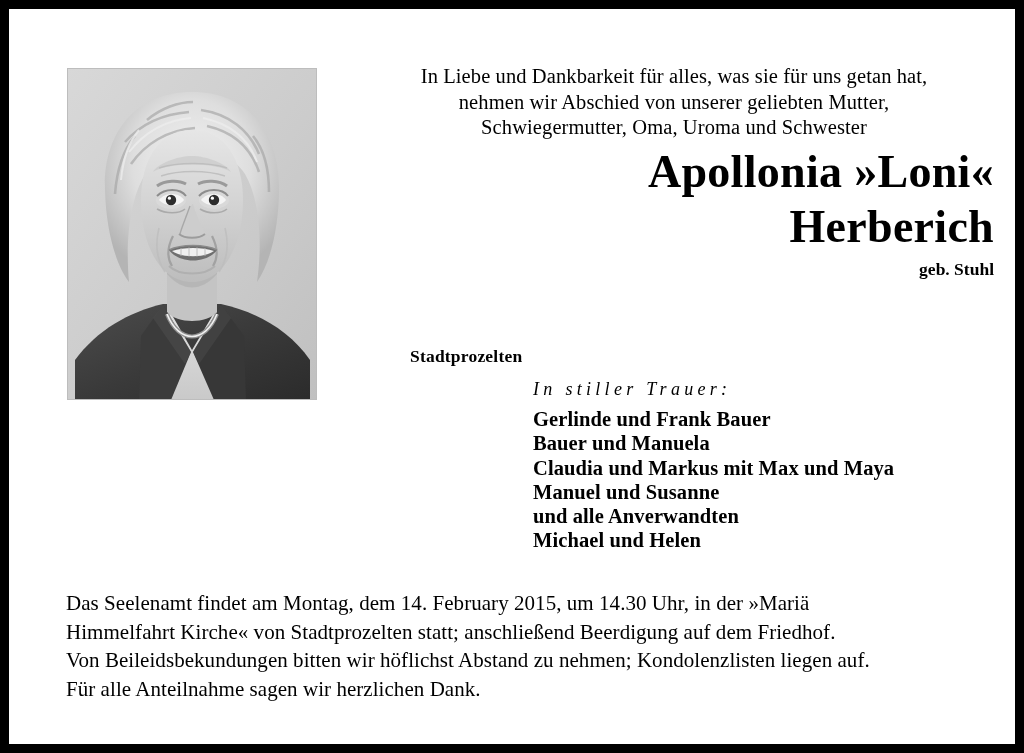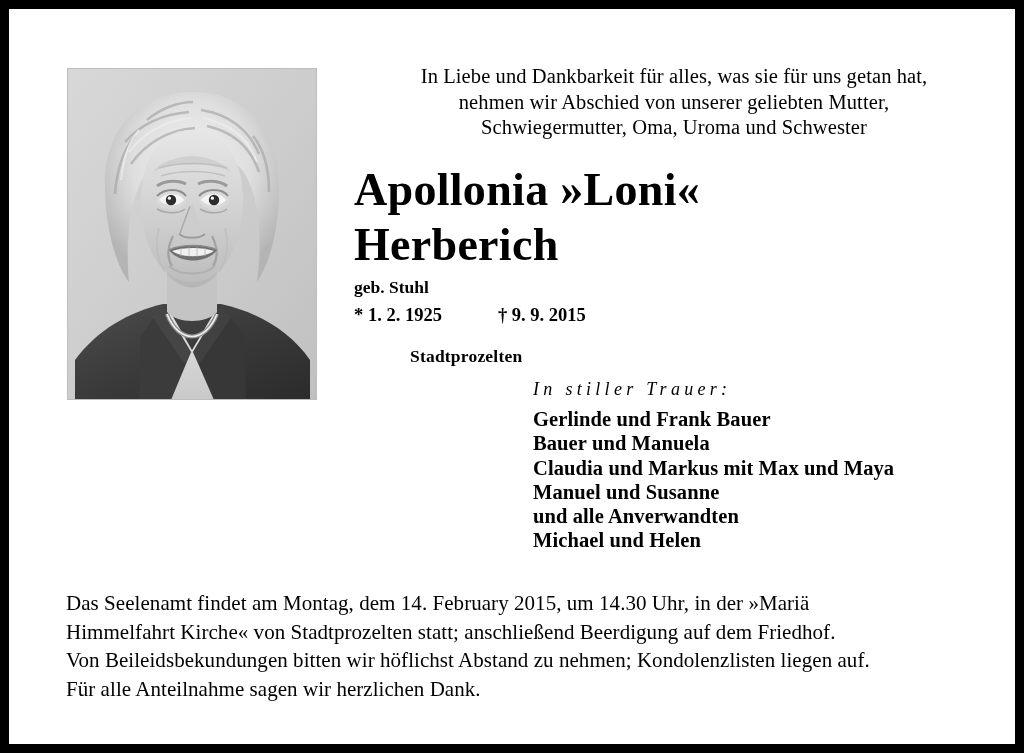--- a/index.html
+++ b/index.html
@@ -61,23 +61,23 @@
     text-align: center;
     font-size: 20.5px;
     line-height: 25.5px;
     letter-spacing: 0.1px;
   }
   .intro div { white-space: nowrap; }
 
   .name-block {
     position: absolute;
     left: 345px;
-    top: 153px;
+    top: 135px;
     width: 640px;
-    text-align: left;
+    text-align: right;
   }
   .name-line {
     font-size: 46px;
     font-weight: bold;
     line-height: 55px;
     letter-spacing: 0.3px;
     white-space: nowrap;
   }
   .maiden {
     font-size: 17.5px;
@@ -271,23 +271,20 @@
     <div class="intro">
       <div>In Liebe und Dankbarkeit für alles, was sie für uns getan hat,</div>
       <div>nehmen wir Abschied von unserer geliebten Mutter,</div>
       <div>Schwiegermutter, Oma, Uroma und Schwester</div>
     </div>
 
     <div class="name-block">
       <div class="name-line">Apollonia »Loni«</div>
       <div class="name-line">Herberich</div>
       <div class="maiden">geb. Stuhl</div>
-      <div class="dates">
-        <span>* 1. 2. 1925</span><span class="gap"></span><span>† 9. 9. 2015</span>
-      </div>
     </div>
 
     <div class="place">Stadtprozelten</div>
 
     <div class="mourn-head">In stiller Trauer:</div>
     <div class="mourners">
       <div>Gerlinde und Frank Bauer</div>
       <div>Bauer und Manuela</div>
       <div>Claudia und Markus mit Max und Maya</div>
       <div>Manuel und Susanne</div>

